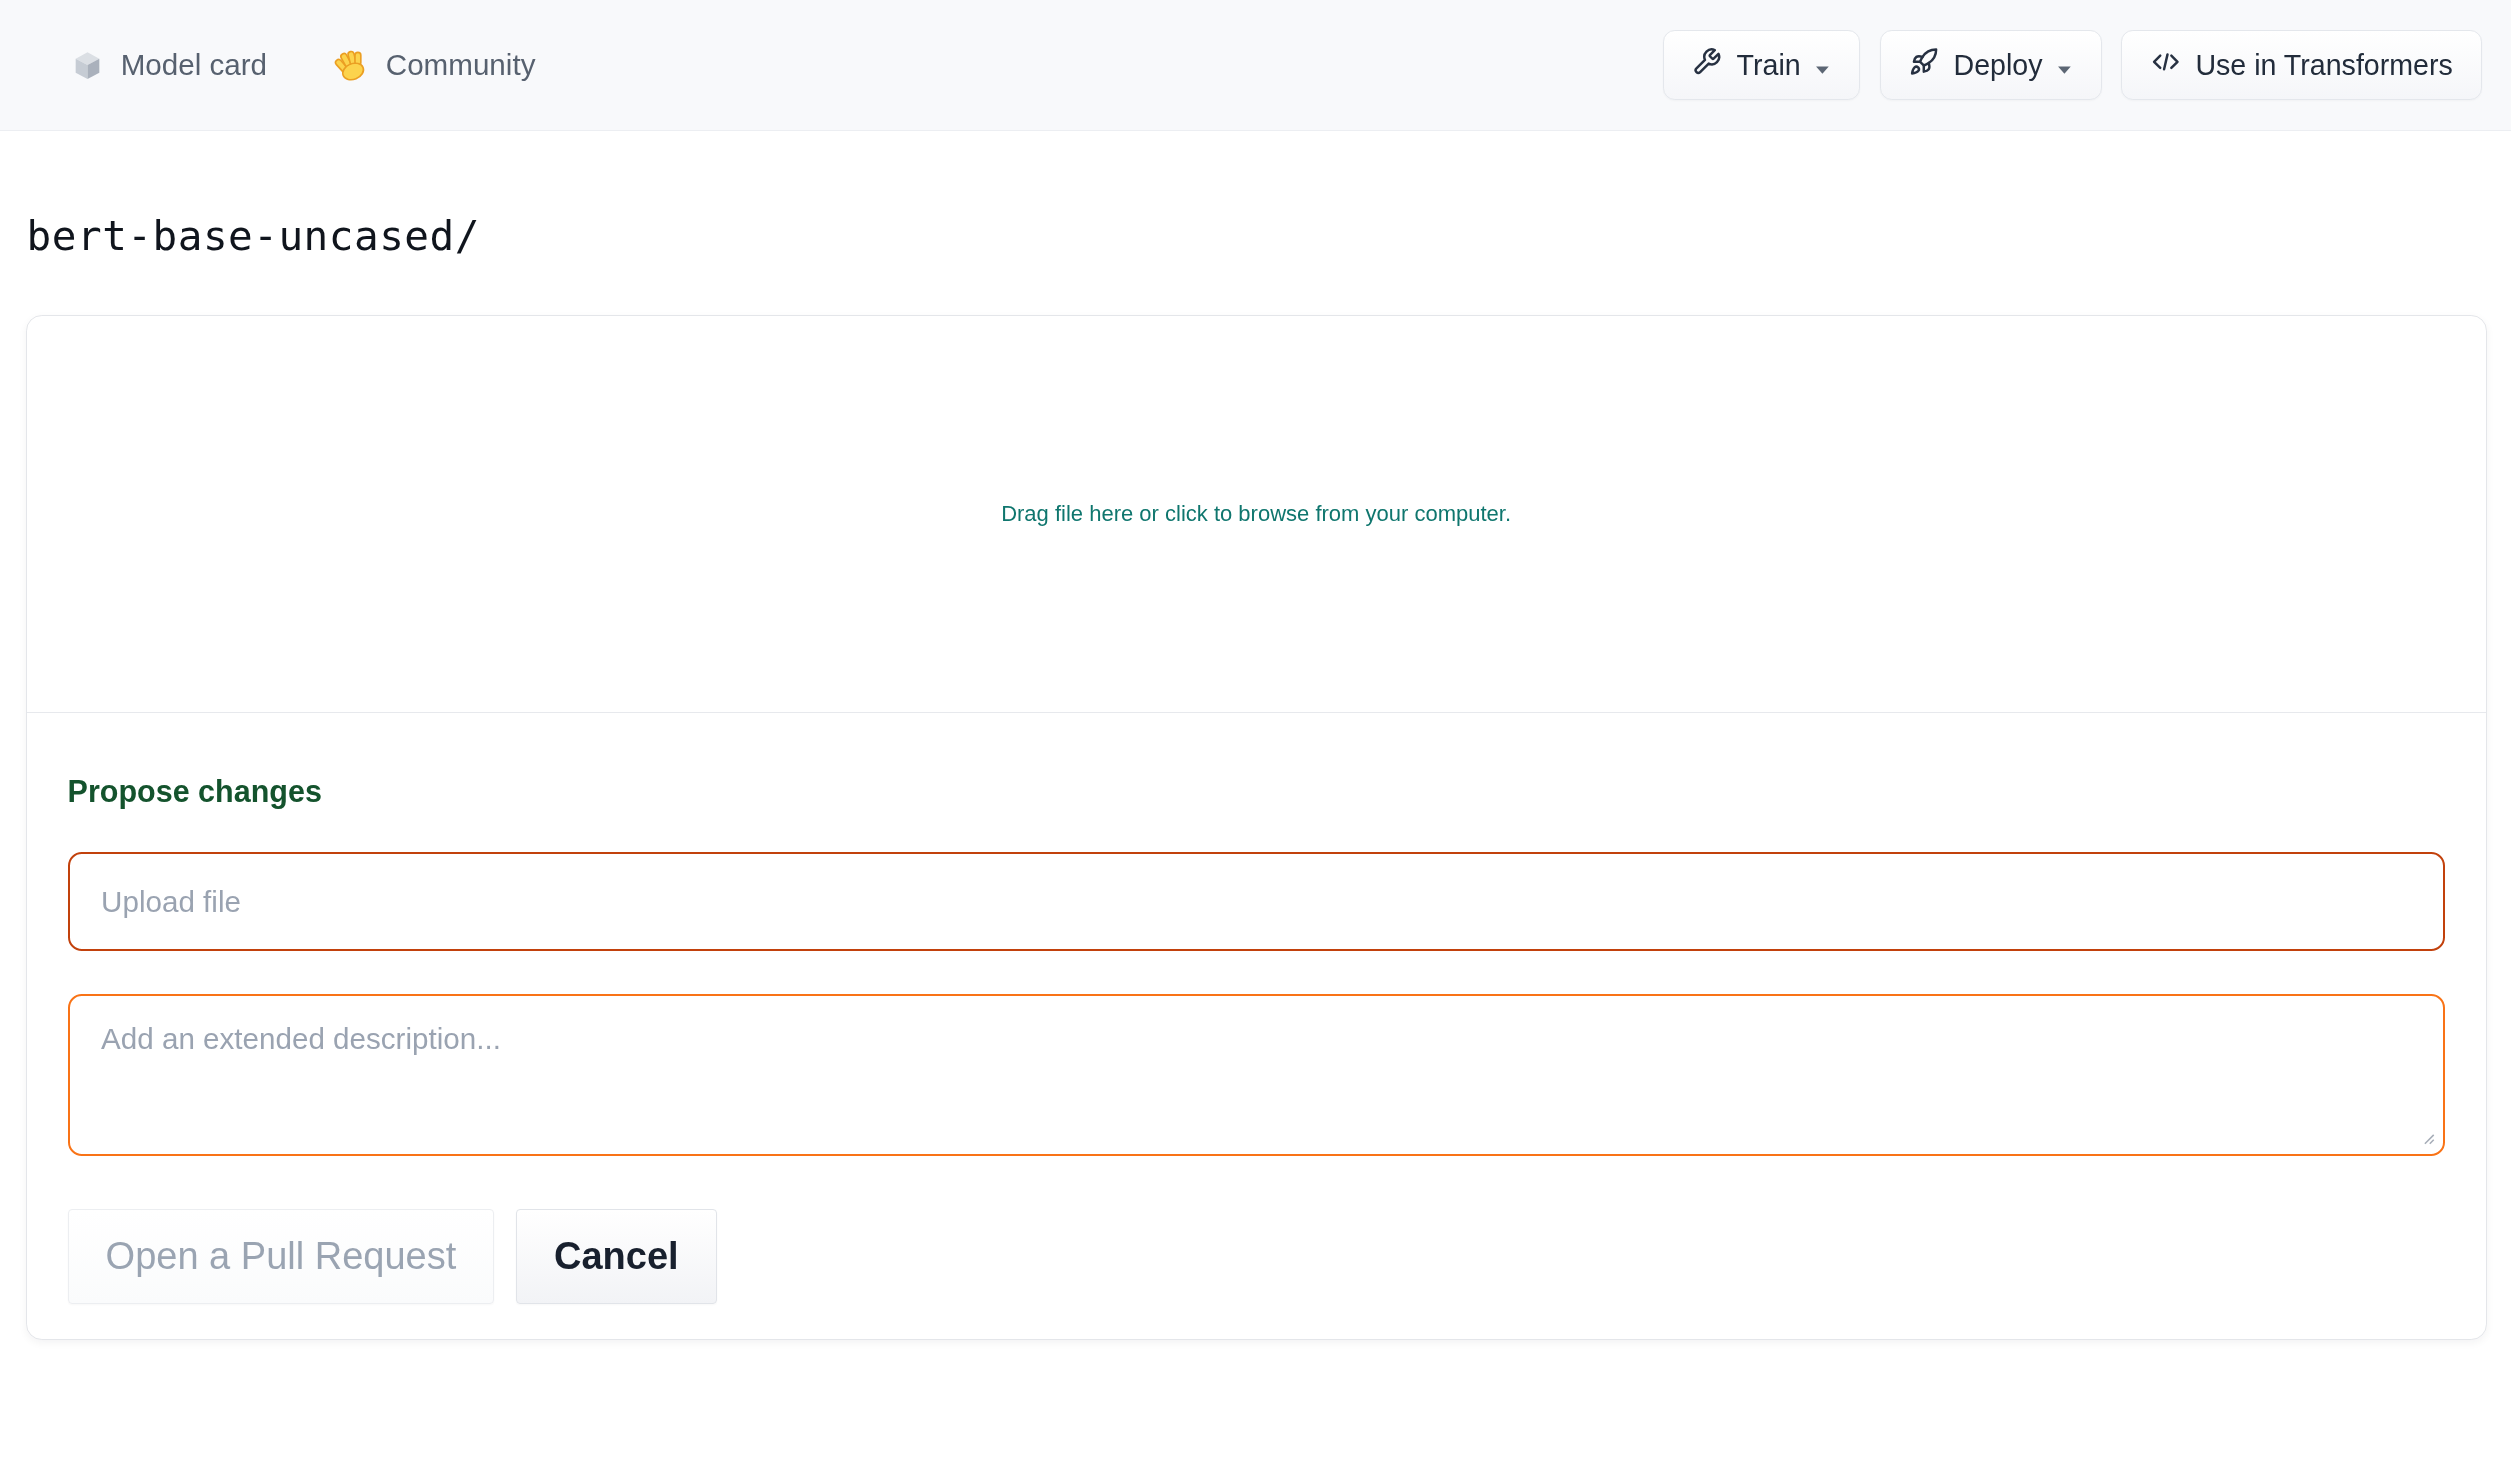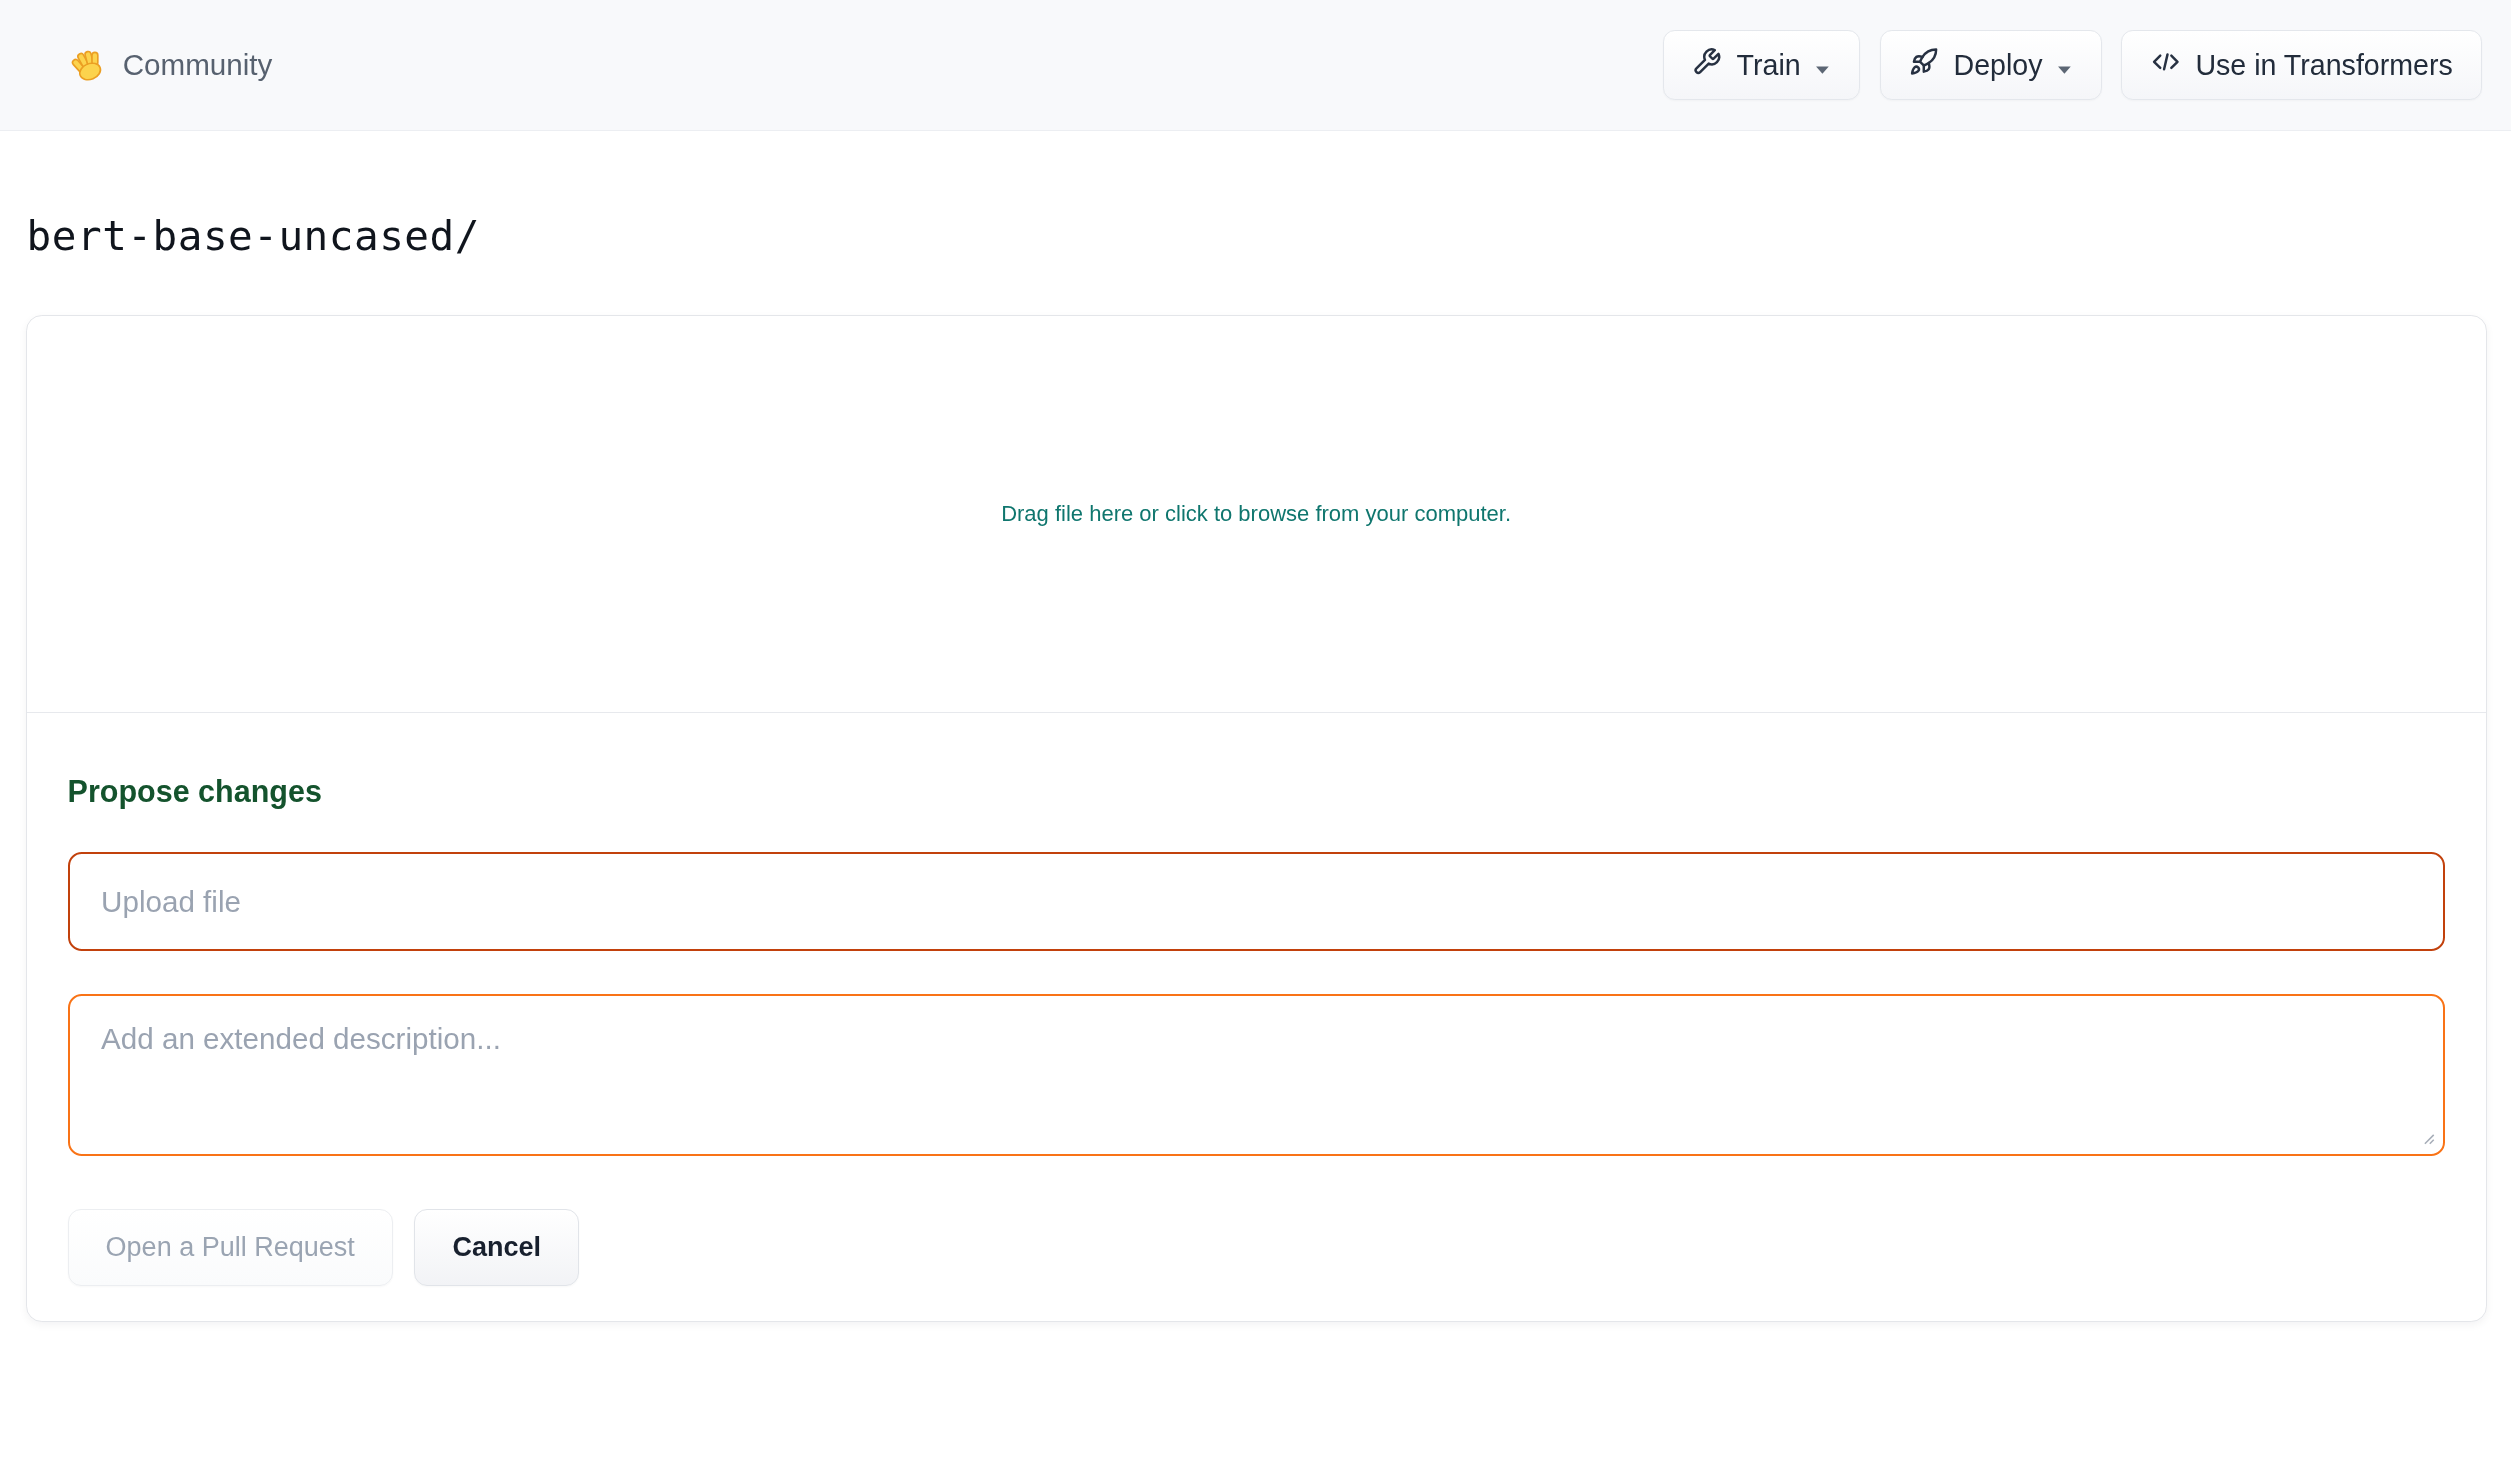--- a/index.html
+++ b/index.html
@@ -67,37 +67,47 @@
   .desc-input{
     display:block;width:100%;height:162px;box-sizing:border-box;
     border:2px solid #f97316;border-radius:13.8px;padding:25.6px 31.5px;
     font-size:29.6px;font-family:inherit;color:#222c3b;background:#fff;
     resize:none;outline:none;
   }
   ::placeholder{color:#9aa3b1;opacity:1;}
   .resize-grip{position:absolute;right:8.9px;bottom:10.8px;cursor:nwse-resize;line-height:0;}
   .actions-row{margin-top:53px;display:flex;gap:21.7px;}
   .btn{
-    height:77px;padding:0 37px;border-radius:13px;font-size:27px;
+    height:95px;padding:0 37px;border-radius:4px;font-size:38px;
     font-family:inherit;cursor:pointer;box-shadow:0 1px 2px rgba(16,24,40,.03);
   }
   .btn-submit-disabled{
     background:linear-gradient(180deg,#ffffff 0%,#fafbfc 100%);
     border:1px solid #eceef1;color:#9aa4b2;
   }
   .btn-cancel{
     background:linear-gradient(180deg,#ffffff 0%,#f2f3f6 100%);
     border:1px solid #e1e4e9;color:#18202e;font-weight:600;
   }
 </style>
 </head>
 <body>
 
 <header class="topnav">
 
+  <div class="nav-tab">
+    <span>
+      <svg width="33" height="33" viewBox="0 0 24 24">
+        <path d="M12 2.4 20.6 7 12 11.6 3.4 7Z" fill="#dbdfe4"></path>
+        <path d="M3.4 7v10.2L12 21.8V11.6Z" fill="#c6ccd4"></path>
+        <path d="M20.6 7v10.2L12 21.8V11.6Z" fill="#aab1bc"></path>
+      </svg>
+    </span>
+    <span>Model card</span>
+  </div>
 
 
   <div class="nav-tab">
     <span>
       <svg width="35" height="35" viewBox="0 0 36 36">
         <g transform="rotate(-22 18 20)">
           <rect x="6.2" y="7" width="6.2" height="16" rx="3.1" fill="#fcd34d" stroke="#eb9f23" stroke-width="1.7" transform="rotate(-20 9.3 15)"></rect>
           <rect x="12.6" y="3.6" width="6.2" height="18" rx="3.1" fill="#fcd34d" stroke="#eb9f23" stroke-width="1.7" transform="rotate(-7 15.7 12.6)"></rect>
           <rect x="18.8" y="4.4" width="6.2" height="17" rx="3.1" fill="#fcd34d" stroke="#eb9f23" stroke-width="1.7" transform="rotate(7 21.9 12.9)"></rect>
           <rect x="24.4" y="7.6" width="6" height="13.5" rx="3" fill="#fcd34d" stroke="#eb9f23" stroke-width="1.7" transform="rotate(22 27.4 14.3)"></rect>

